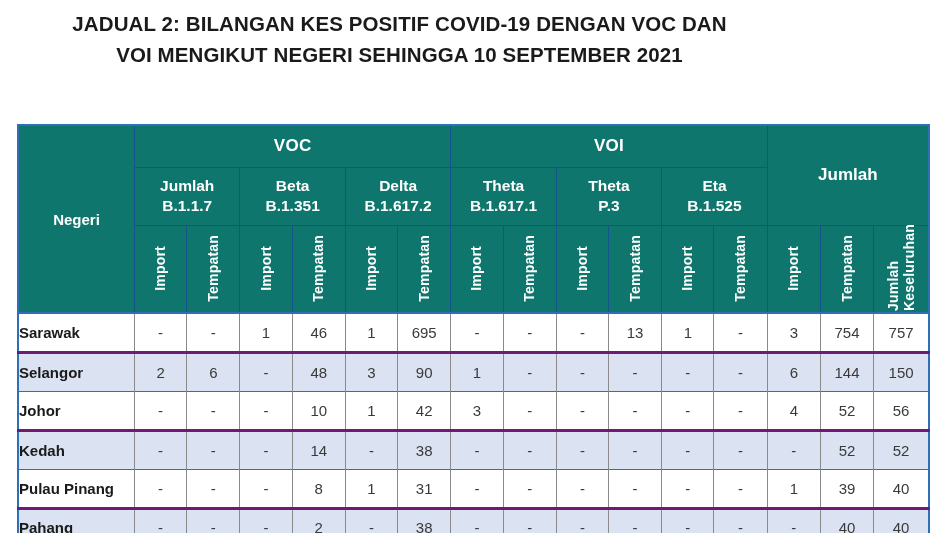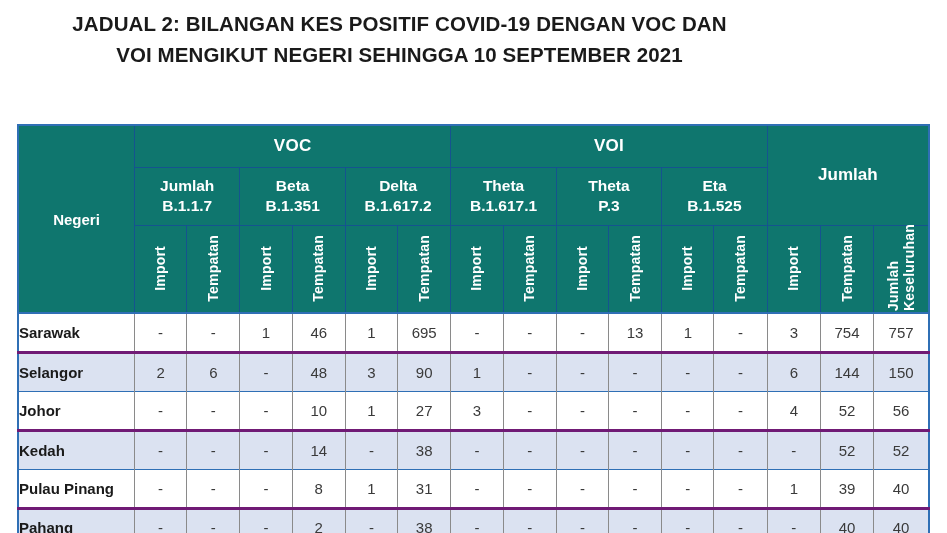--- a/index.html
+++ b/index.html
@@ -294,21 +294,21 @@
             <td class="num">144</td>
             <td class="num last">150</td>
           </tr>
           <tr class="row-odd">
             <td class="state">Johor</td>
             <td class="num">-</td>
             <td class="num">-</td>
             <td class="num">-</td>
             <td class="num">10</td>
             <td class="num">1</td>
-            <td class="num">27</td>
+            <td class="num">42</td>
             <td class="num">3</td>
             <td class="num">-</td>
             <td class="num">-</td>
             <td class="num">-</td>
             <td class="num">-</td>
             <td class="num">-</td>
             <td class="num">4</td>
             <td class="num">52</td>
             <td class="num last">56</td>
           </tr>

